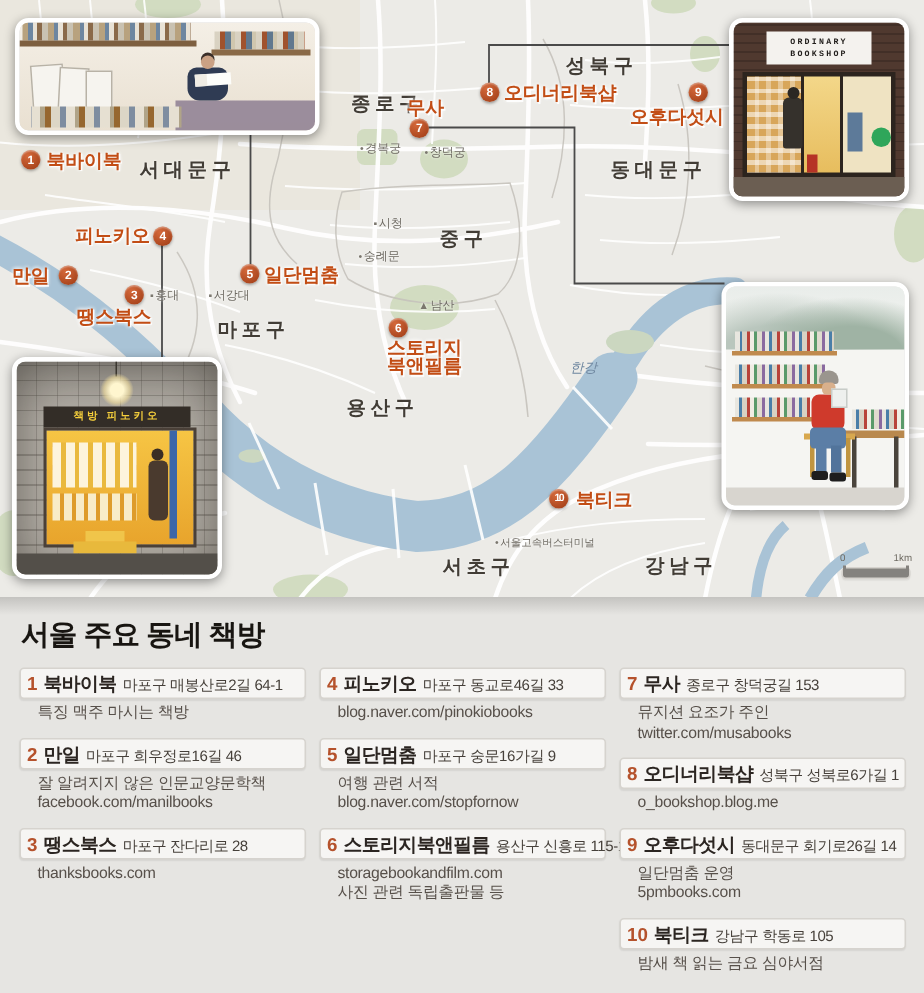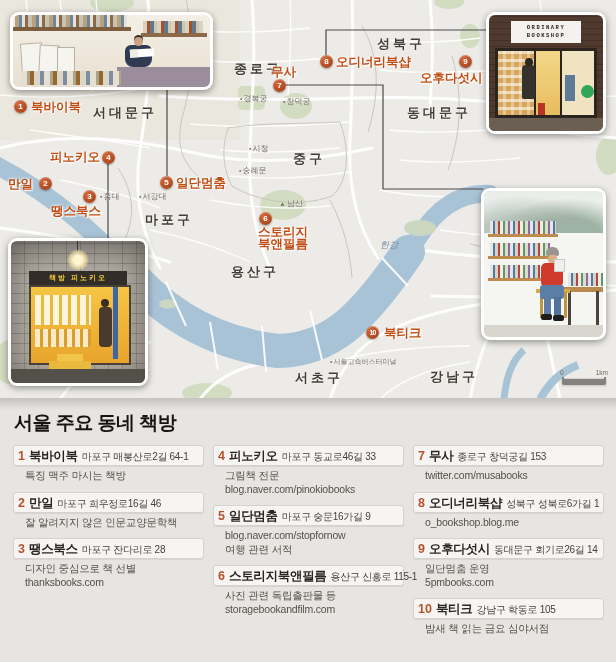--- a/index.html
+++ b/index.html
@@ -399,79 +399,79 @@
           </div>
         </div>
         <div class="entry">
           <div class="bar">
             <span class="num">2</span>
             <span class="name">만일</span>
             <span class="addr">마포구 희우정로16길 46</span>
           </div>
           <div class="desc">
             <div>잘 알려지지 않은 인문교양문학책</div>
+            <div>facebook.com/manilbooks</div>
           </div>
         </div>
         <div class="entry">
           <div class="bar">
             <span class="num">3</span>
             <span class="name">땡스북스</span>
             <span class="addr">마포구 잔다리로 28</span>
           </div>
           <div class="desc">
-            <div>디자인 중심으로 책 선별</div>
             <div>thanksbooks.com</div>
           </div>
         </div>
       </div>
 
       <div class="col">
         <div class="entry">
           <div class="bar">
             <span class="num">4</span>
             <span class="name">피노키오</span>
             <span class="addr">마포구 동교로46길 33</span>
           </div>
           <div class="desc">
-            <div>그림책 전문</div>
             <div>blog.naver.com/pinokiobooks</div>
           </div>
         </div>
         <div class="entry">
           <div class="bar">
             <span class="num">5</span>
             <span class="name">일단멈춤</span>
             <span class="addr">마포구 숭문16가길 9</span>
           </div>
           <div class="desc">
+            <div>여행 관련 서적</div>
             <div>blog.naver.com/stopfornow</div>
-            <div>여행 관련 서적</div>
           </div>
         </div>
         <div class="entry">
           <div class="bar">
             <span class="num">6</span>
             <span class="name">스토리지북앤필름</span>
             <span class="addr">용산구 신흥로 115-1</span>
           </div>
           <div class="desc">
+            <div>storagebookandfilm.com</div>
             <div>사진 관련 독립출판물 등</div>
-            <div>storagebookandfilm.com</div>
           </div>
         </div>
       </div>
 
       <div class="col">
         <div class="entry">
           <div class="bar">
             <span class="num">7</span>
             <span class="name">무사</span>
             <span class="addr">종로구 창덕궁길 153</span>
           </div>
           <div class="desc">
+            <div>뮤지션 요조가 주인</div>
             <div>twitter.com/musabooks</div>
           </div>
         </div>
         <div class="entry">
           <div class="bar">
             <span class="num">8</span>
             <span class="name">오디너리북샵</span>
             <span class="addr">성북구 성북로6가길 1</span>
           </div>
           <div class="desc">

